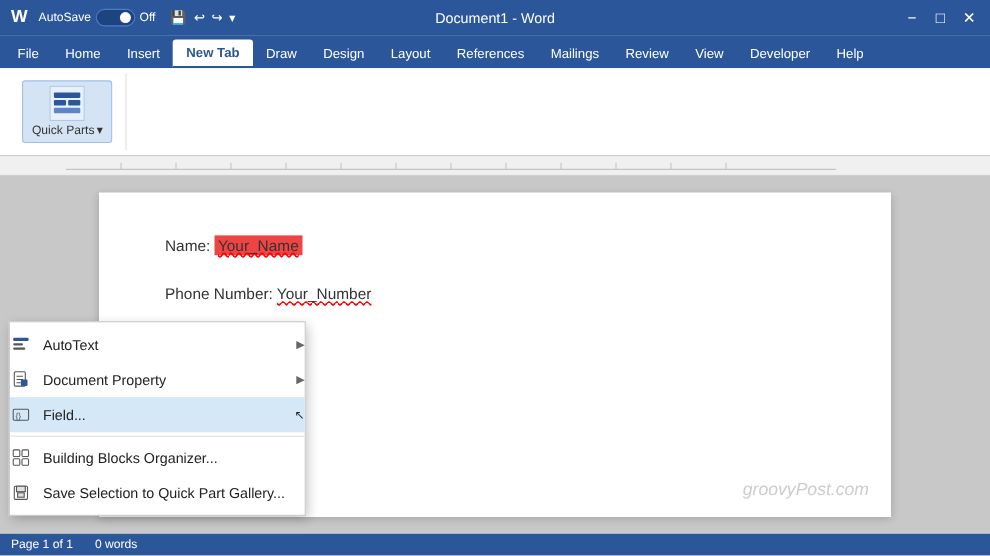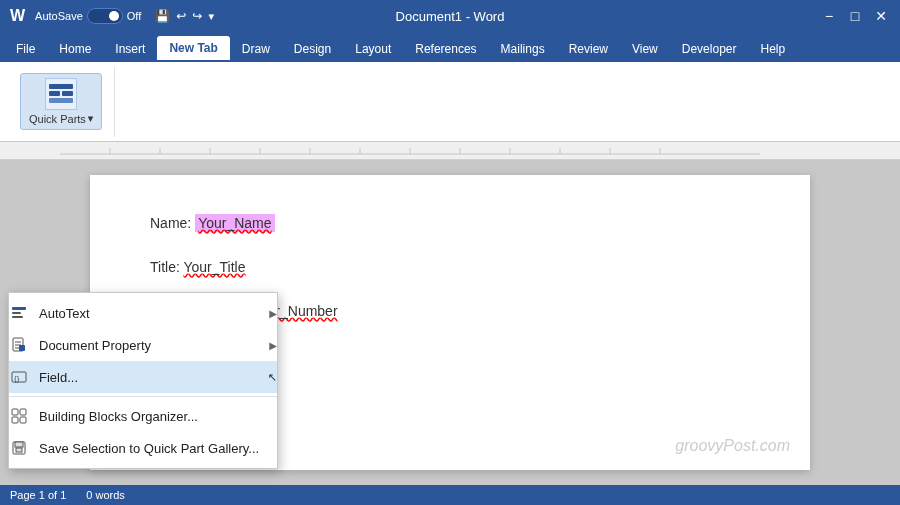--- a/index.html
+++ b/index.html
@@ -172,21 +172,21 @@
       position: relative;
     }
 
     .doc-line {
       margin-bottom: 28px;
       font-size: 14px;
       color: #333;
     }
 
     .field-value {
-      background: #f0abfc;
+      background: #ef4444;
       padding: 1px 3px;
       text-decoration: underline;
       text-decoration-color: red;
       text-decoration-style: wavy;
     }
     .field-value-plain {
       text-decoration: underline;
       text-decoration-color: red;
       text-decoration-style: wavy;
     }
@@ -418,24 +418,20 @@
         <span class="menu-item-label">Save Selection to Quick Part Gallery...</span>
       </div>
     </div>
 
     <div class="document">
       <div class="doc-line">
         <span>Name: </span>
         <span class="field-value">Your_Name</span>
       </div>
       <div class="doc-line">
-        <span>Title: </span>
-        <span class="field-value-plain">Your_Title</span>
-      </div>
-      <div class="doc-line">
         <span>Phone Number: </span>
         <span class="field-value-plain">Your_Number</span>
       </div>
       <div class="doc-line">
         <span>Email: </span>
         <span class="field-value-plain">Your_Email</span>
       </div>
       <div class="watermark">groovyPost.com</div>
     </div>
   </div>

